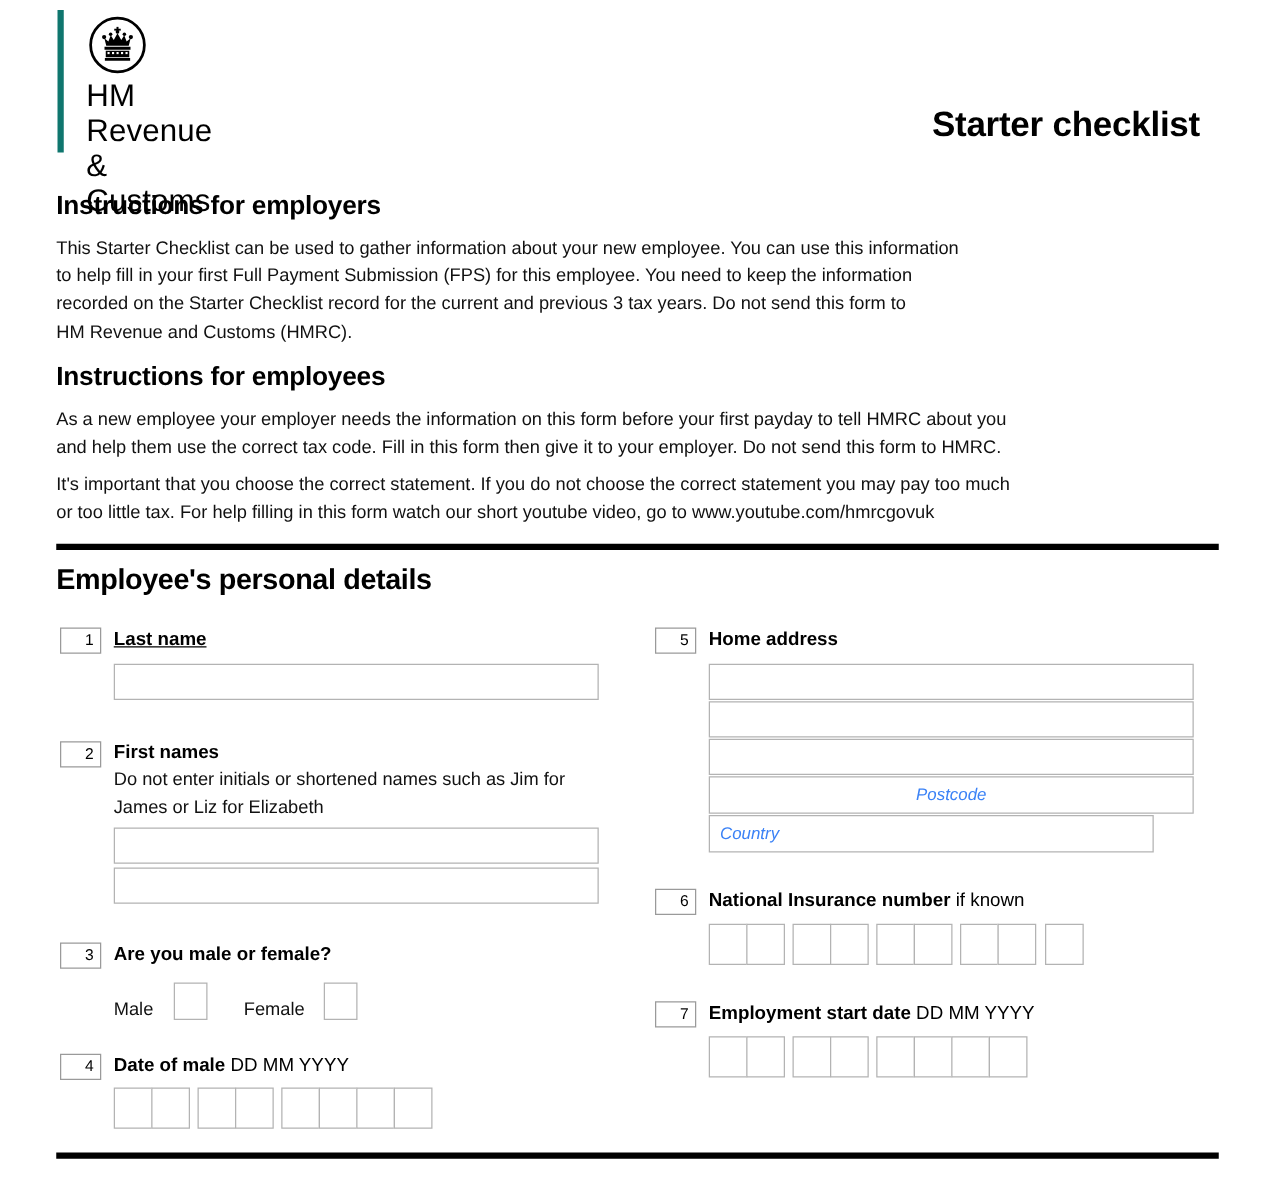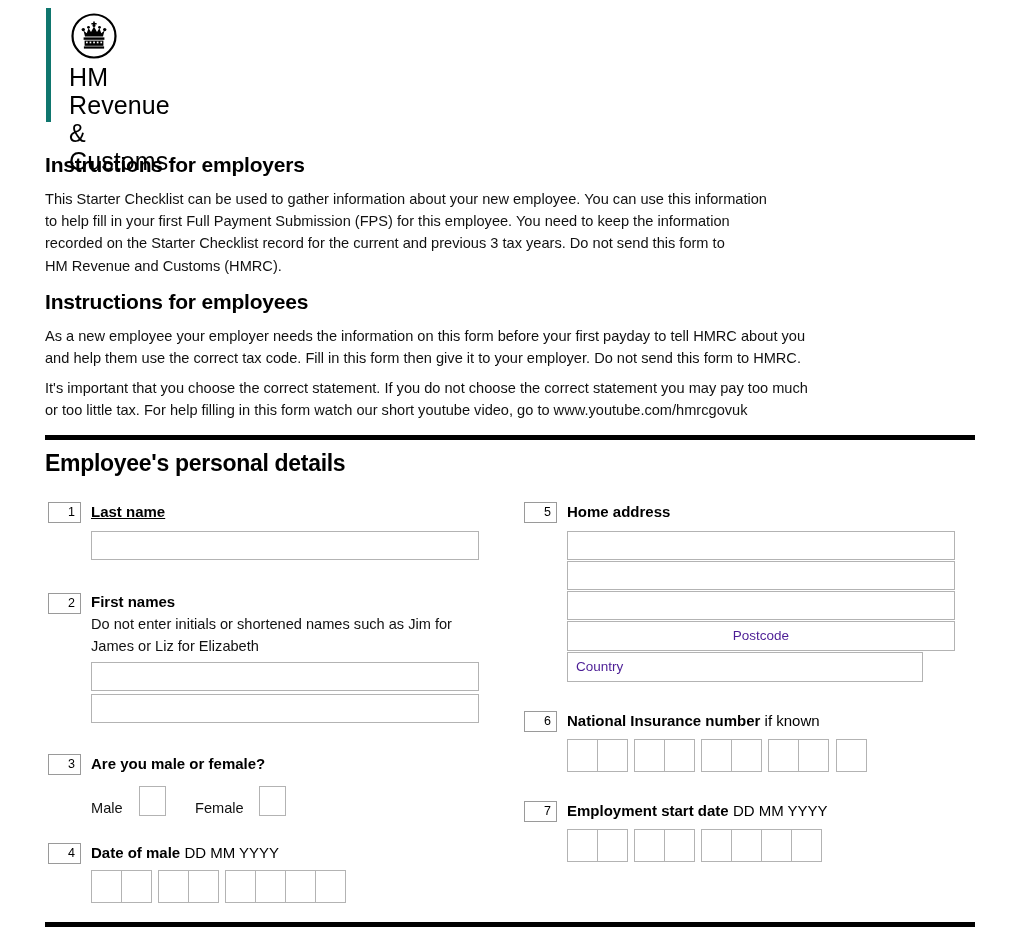--- a/index.html
+++ b/index.html
@@ -118,23 +118,24 @@
     color: #111;
     white-space: pre-line;
   }
   .tbox {
     position: absolute;
     border: 1px solid #b3b3b3;
     background: #fff;
   }
   .tbox.ph {
     font-size: 13.5px;
-    color: #4c1d95;
+    color: #3b82f6;
     line-height: 28px;
     padding: 0 8px;
+    font-style: italic;
   }
   .tbox.ph.center { text-align: center; }
   .cell {
     position: absolute;
     width: 31px;
     height: 33px;
     border: 1px solid #b3b3b3;
     background: #fff;
   }
   .cbox {
@@ -176,20 +177,21 @@
           <rect x="23.2" y="29.6" width="1.7" height="1.7" fill="#fff"></rect>
           <rect x="26.8" y="29.6" width="1.7" height="1.7" fill="#fff"></rect>
           <rect x="30.4" y="29.6" width="1.7" height="1.7" fill="#fff"></rect>
           <rect x="13.9" y="34.4" width="20.2" height="2.2"></rect>
         </g>
       </svg>
     </div>
     <div class="logo-text">HM Revenue
 &amp; Customs</div>
   </div>
+  <div class="doc-title">Starter checklist</div>
 </div>
 
 <div class="section-h" style="left:45px; top:153px;">Instructions for employers</div>
 <div class="para" style="left:45px; top:188px; width:900px;">This Starter Checklist can be used to gather information about your new employee. You can use this information
 to help fill in your first Full Payment Submission (FPS) for this employee. You need to keep the information
 recorded on the Starter Checklist record for the current and previous 3 tax years. Do not send this form to
 HM Revenue and Customs (HMRC).</div>
 
 <div class="section-h" style="left:45px; top:290px;">Instructions for employees</div>
 <div class="para" style="left:45px; top:325px; width:930px;">As a new employee your employer needs the information on this form before your first payday to tell HMRC about you

